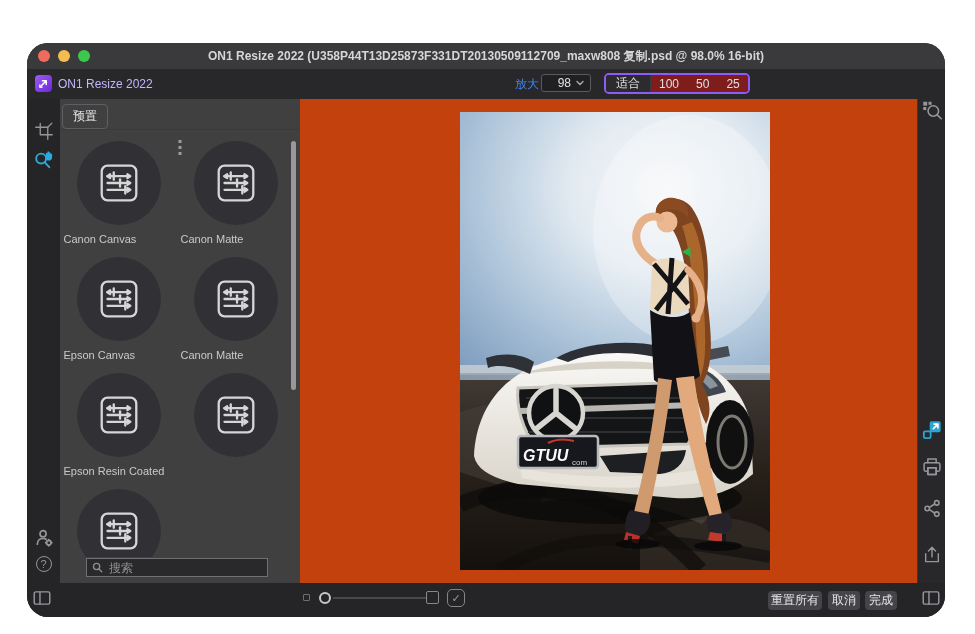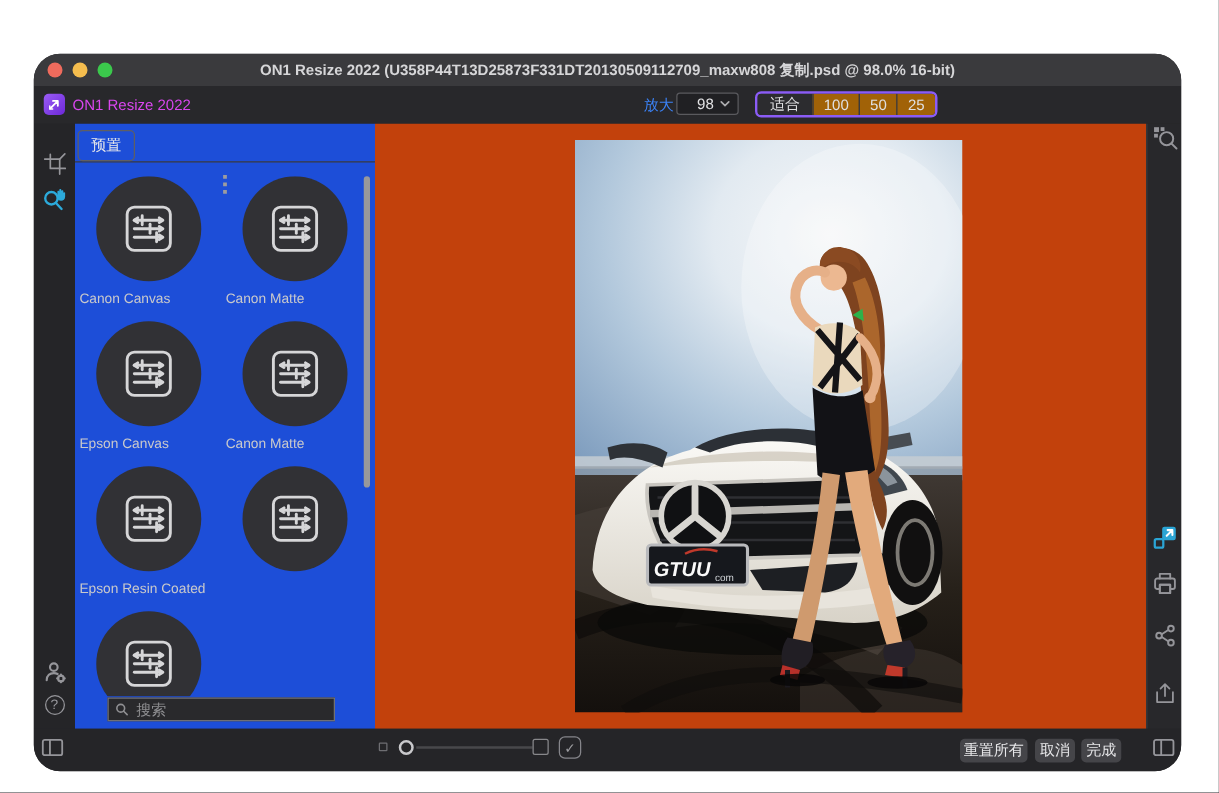--- a/index.html
+++ b/index.html
@@ -13,36 +13,36 @@
   
   .titlebar{height:26px;background:#3a3a3d;position:relative;flex:0 0 auto;}
   .tl{position:absolute;top:7px;width:12px;height:12px;border-radius:50%;}
   .tl.red{left:11px;background:#ef6b5d;} .tl.yellow{left:31px;background:#f5bd4e;} .tl.green{left:51px;background:#3bc84c;}
   .wtitle{position:absolute;left:0;right:0;top:0;height:26px;line-height:26px;text-align:center;
           color:#d6d6d8;font-size:12px;font-weight:bold;white-space:nowrap;}
   
   .appheader{height:30px;background:#28282b;position:relative;flex:0 0 auto;}
   .logo{position:absolute;left:8px;top:6px;width:17px;height:17px;border-radius:4px;
         background:linear-gradient(135deg,#9a5cf5,#6d28d9);display:flex;align-items:center;justify-content:center;}
-  .appname{position:absolute;left:31px;top:0;height:30px;line-height:30px;font-size:12px;color:#d946ef;}
+  .appname{position:absolute;left:31px;top:0;height:30px;line-height:30px;font-size:12px;color:#c4b5fd;}
   .zoomlabel{position:absolute;left:488px;top:0;height:30px;line-height:30px;font-size:12px;color:#3b82f6;}
   .zoomdrop{position:absolute;left:514px;top:5px;width:50px;height:18px;background:#202023;border:1px solid #5a5a5e;
             border-radius:3px;color:#e2e2e4;font-size:12px;display:flex;align-items:center;justify-content:flex-end;
             padding:0 6px;box-sizing:border-box;gap:5px;}
   .seggroup{position:absolute;left:577px;top:4px;height:21px;border:2px solid #8b5cf6;border-radius:5px;
             overflow:hidden;display:flex;box-sizing:border-box;}
   .seg{height:100%;display:flex;align-items:center;justify-content:center;padding:0 8px;font-size:12px;
-       color:#e0e0e2;background:#a16207;border-left:1px solid #3a3a3e;cursor:default;}
+       color:#e0e0e2;background:#7f1d1d;border-left:1px solid #3a3a3e;cursor:default;}
   .seg:first-child{border-left:none;}
   .seg.active{background:#2c2c2f;padding:0 10px;}
   
   .main{flex:1 1 auto;display:flex;position:relative;min-height:0;}
   .strip-l{width:33px;background:#252528;position:relative;flex:0 0 auto;}
   .strip-icon{position:absolute;left:50%;transform:translateX(-50%);}
-  .panel{width:240px;background:#1d4ed8;position:relative;flex:0 0 auto;}
+  .panel{width:240px;background:#404040;position:relative;flex:0 0 auto;}
   .panel-head{position:absolute;left:0;top:0;width:100%;height:31px;border-bottom:1px solid #3a3a3e;box-sizing:border-box;}
   .tab{position:absolute;left:2px;top:5px;padding:3px 10px;border:1px solid #5f5f63;border-radius:4px;
        color:#e8e8ea;font-size:12px;}
   .grip{position:absolute;left:50%;top:41px;transform:translateX(-50%);display:flex;flex-direction:column;gap:3px;}
   .grip i{width:3px;height:3px;background:#9c9c9f;display:block;}
   .grid{position:absolute;left:0;top:42px;width:234px;height:416px;overflow:hidden;display:grid;
         grid-template-columns:1fr 1fr;row-gap:10px;justify-items:center;align-content:start;}
   .tile{width:110px;height:106px;text-align:left;}
   .circle{width:84px;height:84px;border-radius:50%;background:#313135;margin:0 auto;
           display:flex;align-items:center;justify-content:center;}

